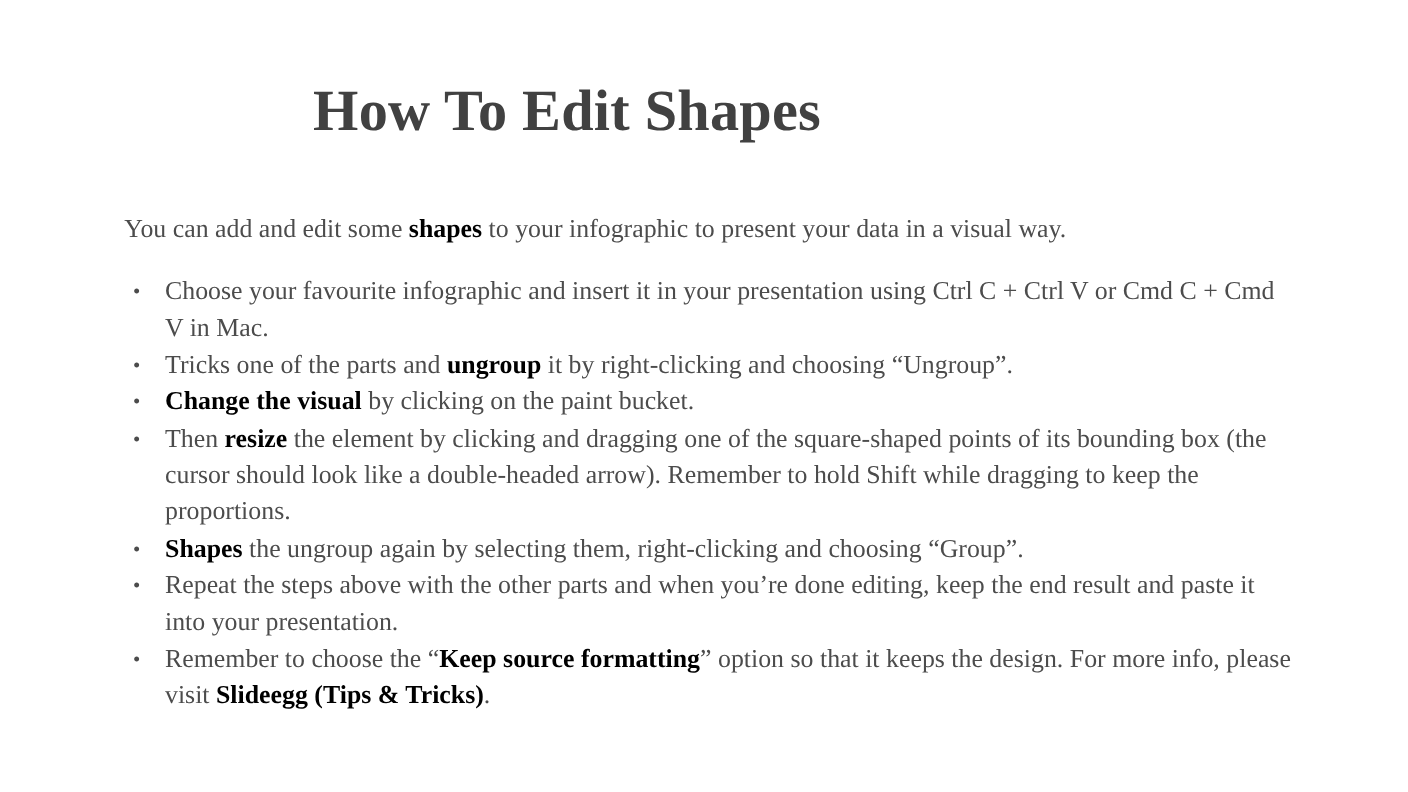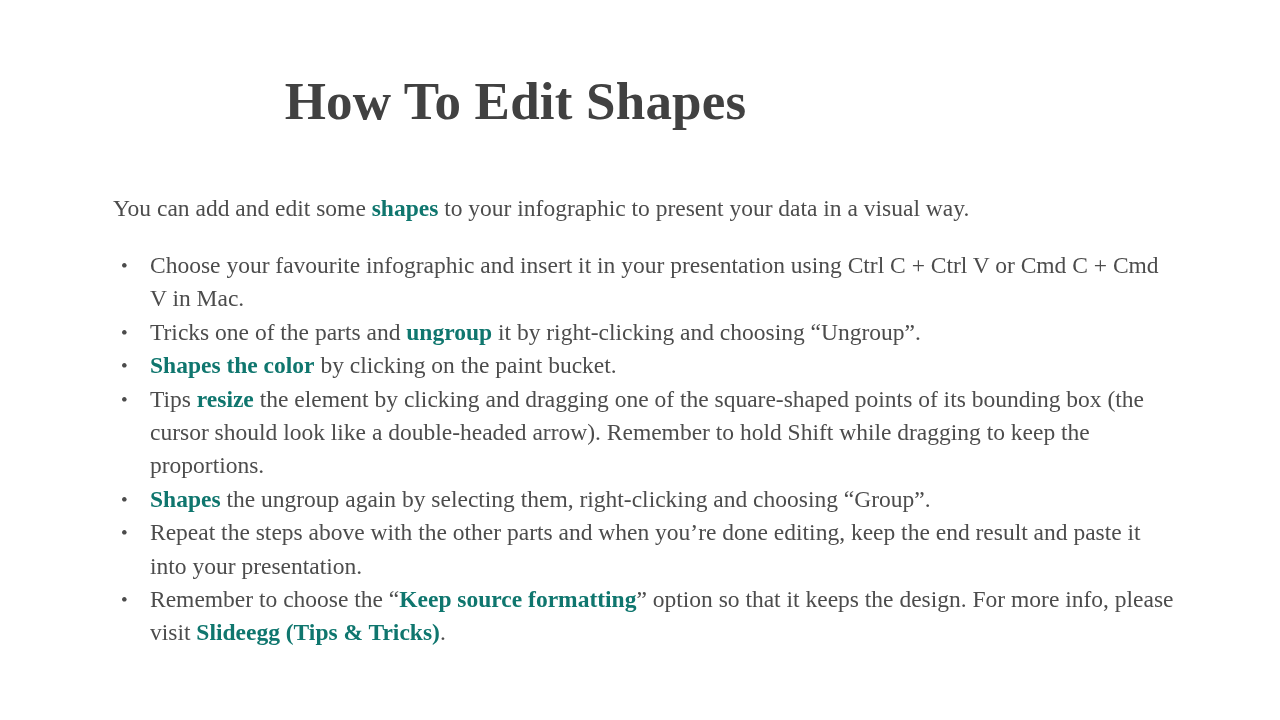--- a/index.html
+++ b/index.html
@@ -72,21 +72,21 @@
     left: 8px;
     top: 0;
     font-size: 19px;
     line-height: 33.4px;
     color: #4c4c4c;
   }
 
   .bullet-text b,
   .intro-paragraph b {
     font-weight: bold;
-    color: #0f766e;
+    color: #000000;
   }
 
   .bullet-text {
     display: block;
   }
 </style>
 </head>
 <body>
 
 <div class="slide">
@@ -101,25 +101,25 @@
       <li class="bullet-item">
         <span class="bullet-marker">•</span>
         <span class="bullet-text"><span>Choose your favourite infographic and insert it in your presentation using Ctrl C + Ctrl V or Cmd C + Cmd V in Mac.</span></span>
       </li>
       <li class="bullet-item">
         <span class="bullet-marker">•</span>
         <span class="bullet-text"><span>Tricks one of the parts and </span><b>ungroup</b><span> it by right-clicking and choosing “Ungroup”.</span></span>
       </li>
       <li class="bullet-item">
         <span class="bullet-marker">•</span>
-        <span class="bullet-text"><b>Shapes the color</b><span> by clicking on the paint bucket.</span></span>
+        <span class="bullet-text"><b>Change the visual</b><span> by clicking on the paint bucket.</span></span>
       </li>
       <li class="bullet-item">
         <span class="bullet-marker">•</span>
-        <span class="bullet-text"><span>Tips </span><b>resize</b><span> the element by clicking and dragging one of the square-shaped points of its bounding box (the cursor should look like a double-headed arrow). Remember to hold Shift while dragging to keep the proportions.</span></span>
+        <span class="bullet-text"><span>Then </span><b>resize</b><span> the element by clicking and dragging one of the square-shaped points of its bounding box (the cursor should look like a double-headed arrow). Remember to hold Shift while dragging to keep the proportions.</span></span>
       </li>
       <li class="bullet-item">
         <span class="bullet-marker">•</span>
         <span class="bullet-text"><b>Shapes</b><span> the ungroup again by selecting them, right-clicking and choosing “Group”.</span></span>
       </li>
       <li class="bullet-item">
         <span class="bullet-marker">•</span>
         <span class="bullet-text"><span>Repeat the steps above with the other parts and when you’re done editing, keep the end result and paste it into your presentation.</span></span>
       </li>
       <li class="bullet-item">

